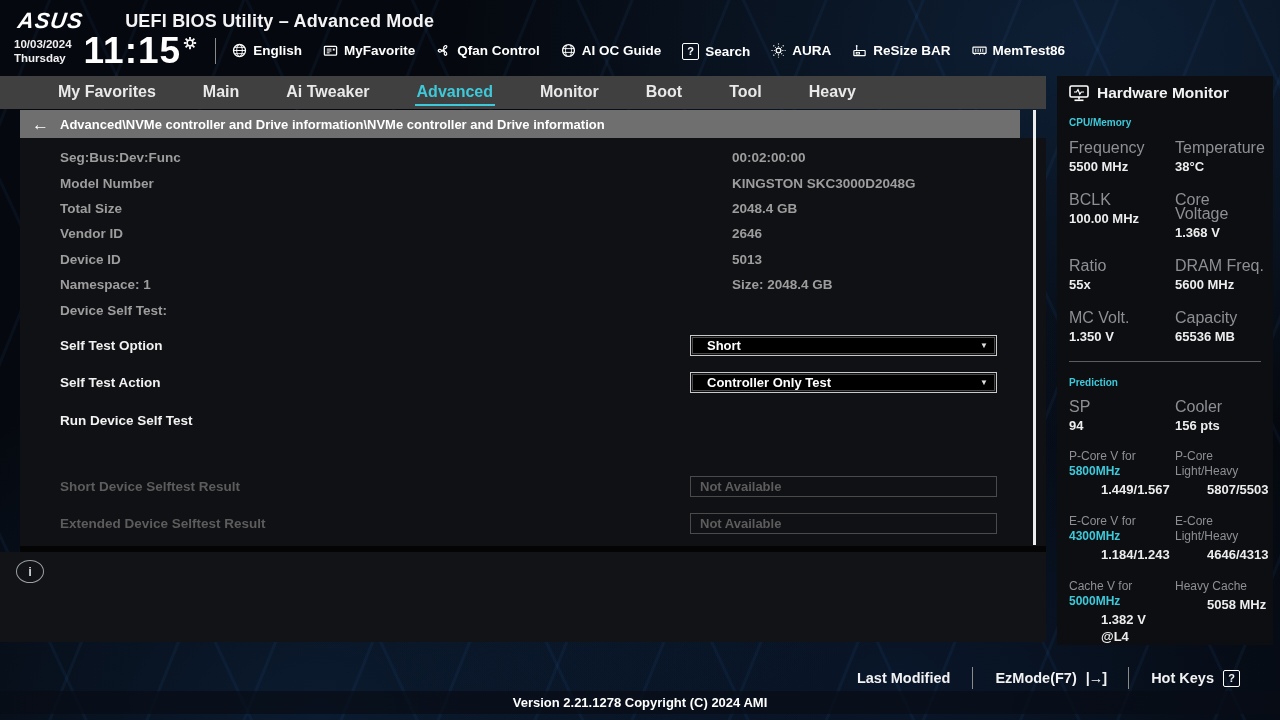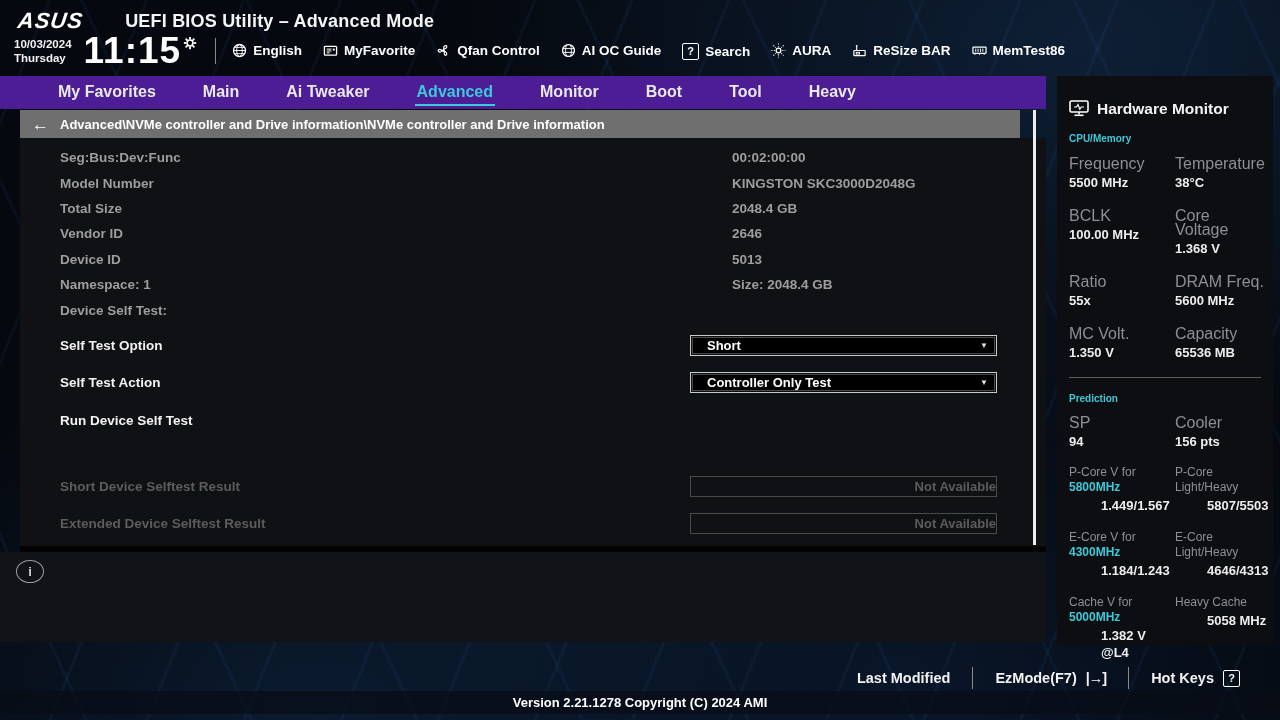--- a/index.html
+++ b/index.html
@@ -29,21 +29,21 @@
   .date-block { font-size:11.5px; font-weight:700; line-height:14px; color:#f0f0f0; }
   .big-time { margin-left:12px; font-size:37px; font-weight:700; letter-spacing:1px; line-height:38px; }
   .gear-wrap { margin:-16px 0 0 2px; }
   .hdr-divider { width:1px; height:26px; background:#8a8a8a; margin:0 16px 0 18px; }
   .toolbar { display:flex; align-items:flex-start; gap:21px; }
   .tb-item { display:flex; align-items:center; gap:6px; font-size:13.5px; font-weight:700; color:#fff; cursor:pointer; white-space:nowrap; }
   .qbox { width:17px; height:17px; border:1.5px solid #fff; border-radius:2px; font-size:11px; font-weight:700;
           display:flex; align-items:center; justify-content:center; }
 
   
-  #menubar { position:absolute; left:0; top:76px; width:1046px; height:33px; background:#4c1d95;
+  #menubar { position:absolute; left:0; top:76px; width:1046px; height:33px; background:#404040;
              display:flex; align-items:center; padding-left:56px; gap:43px; }
   .tab { font-size:16px; font-weight:700; color:#e9e9e9; padding:4px 2px 5px; cursor:pointer; white-space:nowrap; }
   .tab.active { color:var(--accent); border-bottom:2px solid var(--accent); padding-bottom:3px; }
 
   
   #main-col { position:absolute; left:20px; top:110px; width:1026px; height:436px; }
   .breadcrumb { width:1000px; height:28px; background:#6f6f6f; display:flex; align-items:center;
                 padding-left:12px; gap:11px; font-size:13px; font-weight:700; color:#fff; }
   .back-arrow { font-size:17px; line-height:1; cursor:pointer; }
   .panel { position:absolute; left:0; top:28px; right:0; bottom:0; background:#101114; padding:7px 0 0 40px; }
@@ -57,32 +57,32 @@
   .ctrl2 { margin-top:11px; }
   .runrow { margin-top:12px; }
   .dd { position:absolute; left:630px; width:307px; height:21px; background:#000000;
         border:1px solid #c9c9c9; box-shadow:inset 0 0 0 1px #0e0f11, inset 0 0 0 2px #4a4a4a;
         display:flex; align-items:center; padding-left:16px; font-size:13px; font-weight:700; color:#fff; cursor:pointer; }
   .dd .caret { position:absolute; right:8px; font-size:8px; color:#e0e0e0; }
   .dis { position:relative; height:22px; display:flex; align-items:center;
          font-size:13.5px; font-weight:700; color:#5c5c5c; }
   .dis1 { margin-top:42px; } .dis2 { margin-top:15px; }
   .disbox { position:absolute; left:630px; width:307px; height:21px; border:1px solid #4a4a4a;
-            display:flex; align-items:center; padding-left:9px; font-size:13px; font-weight:700; color:#5c5c5c;justify-content:flex-end; }
+            display:flex; align-items:center; padding-left:9px; font-size:13px; font-weight:700; color:#5c5c5c; }
 
   
   #gap-strip { position:absolute; left:20px; top:546px; width:1026px; height:6px; background:#040404; }
   #help-panel { position:absolute; left:0; top:552px; width:1046px; height:90px; background:#121316; }
   .info-badge { position:absolute; left:16px; top:8px; width:28px; height:23px; border:1.5px solid #9aa0a4;
                 border-radius:50%; display:flex; align-items:center; justify-content:center;
                 font-size:13px; font-weight:700; color:#cfd2d4; }
 
   
   #sidebar { position:absolute; left:1057px; top:76px; width:216px; height:569px; background:#0c0e11; padding:8px 12px; }
-  .hm-title { display:flex; align-items:flex-start; gap:8px; font-size:15.5px; font-weight:700; color:#f2f2f2;margin-top:16px; }
+  .hm-title { display:flex; align-items:flex-end; gap:8px; font-size:15.5px; font-weight:700; color:#f2f2f2; }
   .sec-head { margin-top:15px; font-size:10px; font-weight:700; color:var(--accent); }
   .mgrid { display:grid; grid-template-columns:102px 1fr; column-gap:4px; row-gap:19px; margin-top:13px; }
   .metric .mlabel { font-size:16px; color:#8d8f94; line-height:14px; }
   .metric .mvalue { margin-top:4px; font-size:13px; font-weight:700; color:#ededed; line-height:15px; }
   .sb-divider { margin-top:17px; border-top:1px solid #5c5c5c; }
   .pgrid { display:grid; grid-template-columns:102px 1fr; column-gap:4px; row-gap:16px; margin-top:12px; }
   .pm .pm-label { font-size:12px; color:#8d8f94; line-height:15px; }
   .pm .pm-sub { font-size:12px; color:#8d8f94; line-height:15px; }
   .pm .pm-sub.accent { color:var(--accent); font-weight:700; }
   .pm .pm-sub:empty { display:none; }

